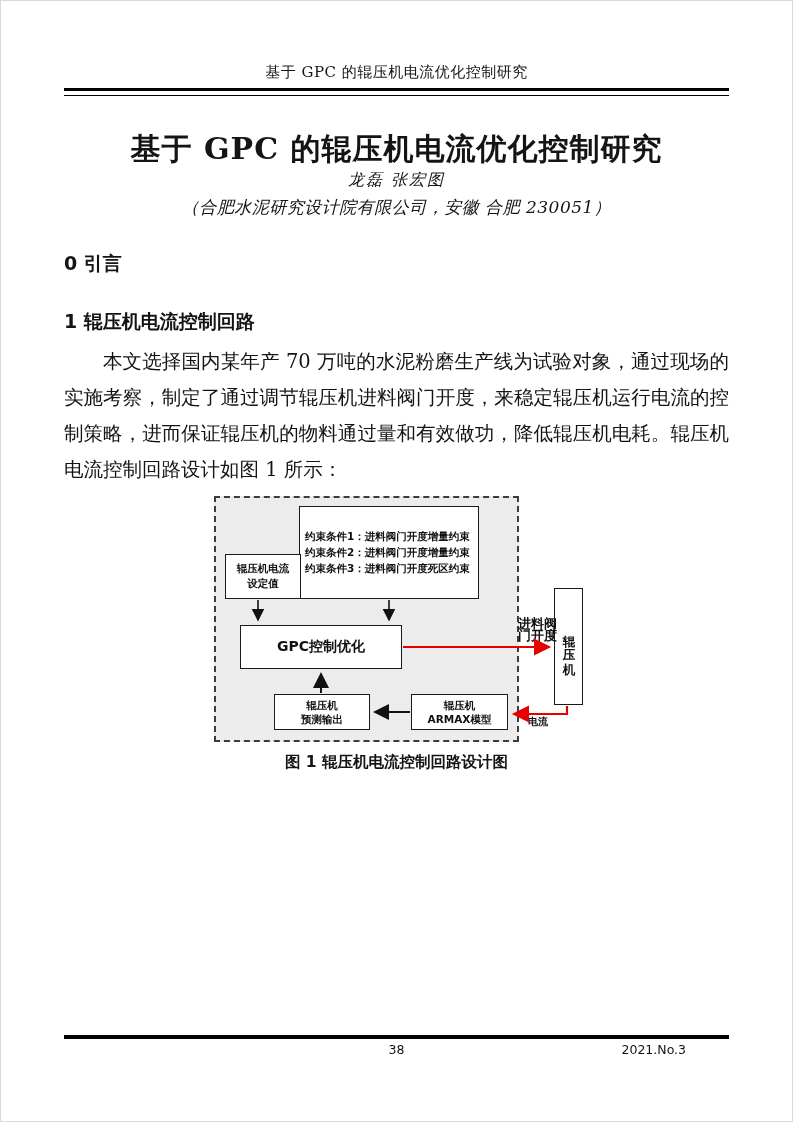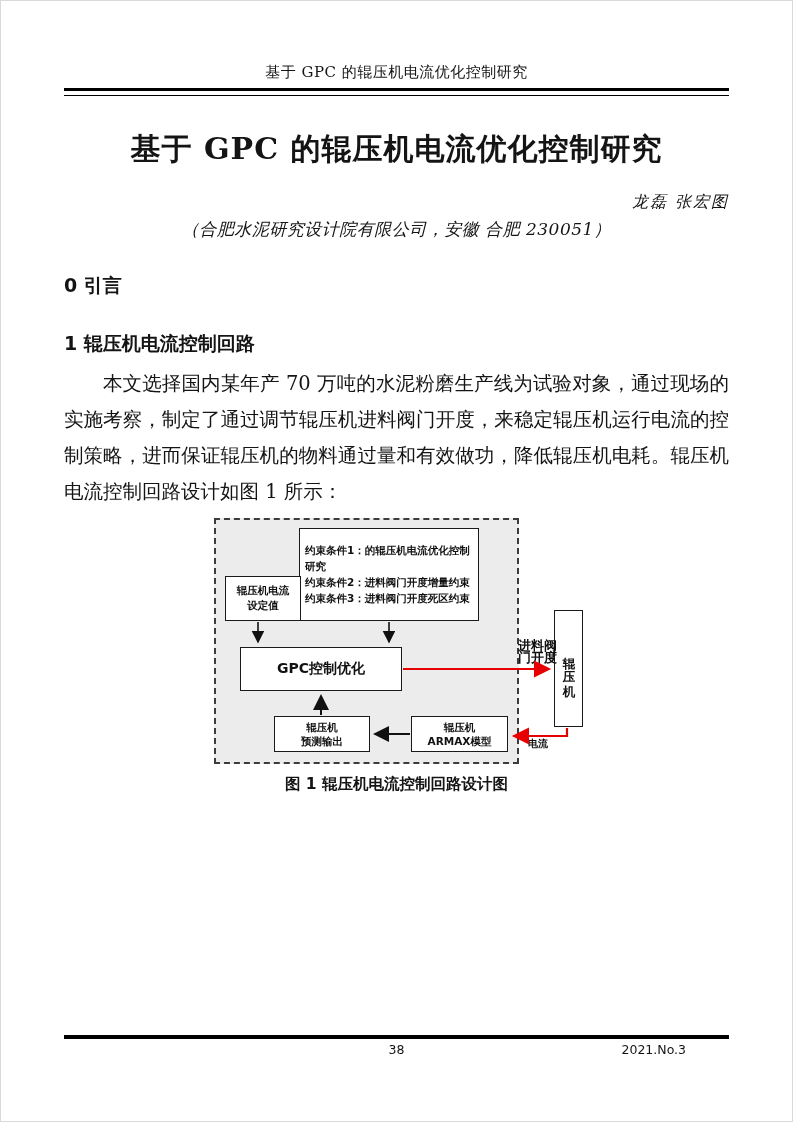--- a/index.html
+++ b/index.html
@@ -23,21 +23,21 @@
   }
   .rule-thick { height:2.5px; background:#000; margin-top:6px; }
   .rule-thin  { height:1px;   background:#000; margin-top:4px; }
 
   
   .article-title {
     margin-top:33px; text-align:center;
     font-size:30px; font-weight:bold; letter-spacing:1px;
   }
   .authors {
-    margin-top:22px; text-align:right;
+    text-align:center;
     font-size:16px; font-style:italic; letter-spacing:2px;
   }
   .affiliation {
     margin-top:5px; text-align:center;
     font-size:17px; font-style:italic; letter-spacing:.5px;
   }
 
   
   h2.section-heading {
     font-family:"DejaVu Sans","Liberation Sans",sans-serif;
@@ -121,21 +121,21 @@
 
     <h2 class="section-heading">1 辊压机电流控制回路</h2>
     <p class="body-para">本文选择国内某年产 70 万吨的水泥粉磨生产线为试验对象，通过现场的实施考察，制定了通过调节辊压机进料阀门开度，来稳定辊压机运行电流的控制策略，进而保证辊压机的物料通过量和有效做功，降低辊压机电耗。辊压机电流控制回路设计如图 1 所示：</p>
 
     <figure class="figure-block">
       <div class="diagram">
 
         <div class="dash-panel"></div>
 
         <div class="dbox box-constraints">
-          <div>约束条件1：的辊压机电流优化控制研究</div>
+          <div>约束条件1：进料阀门开度增量约束</div>
           <div>约束条件2：进料阀门开度增量约束</div>
           <div>约束条件3：进料阀门开度死区约束</div>
         </div>
 
         <div class="dbox box-setpoint">
           <div>辊压机电流</div>
           <div>设定值</div>
         </div>
 
         <div class="dbox box-gpc">

